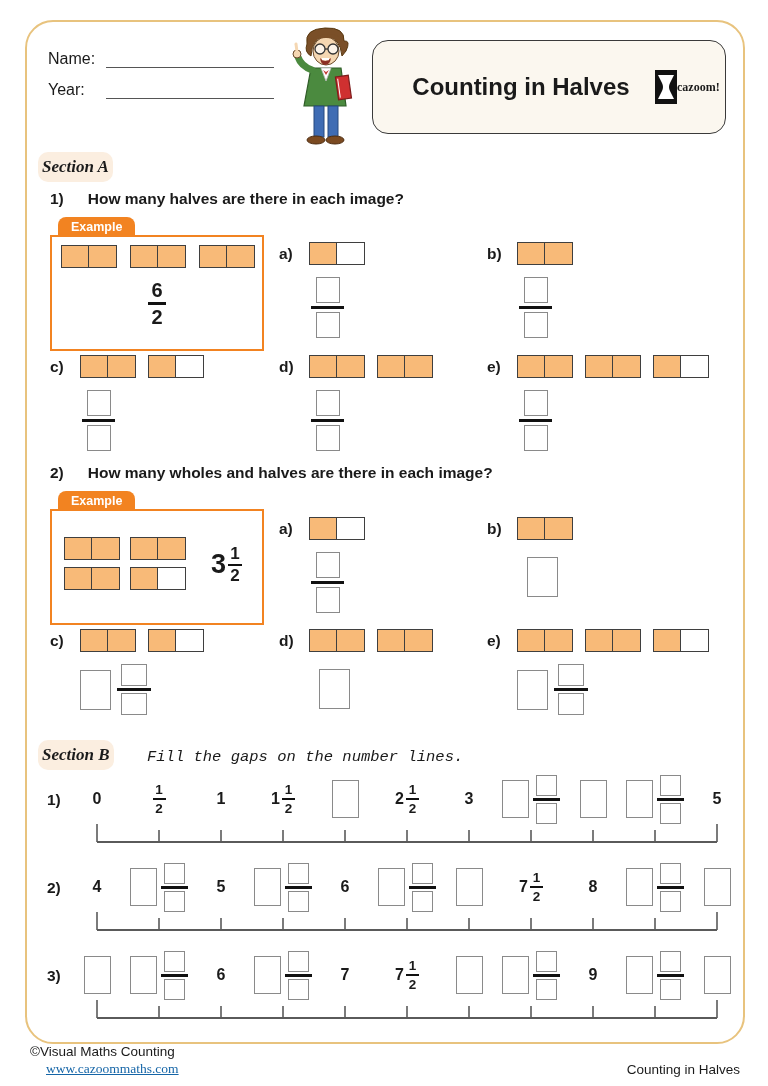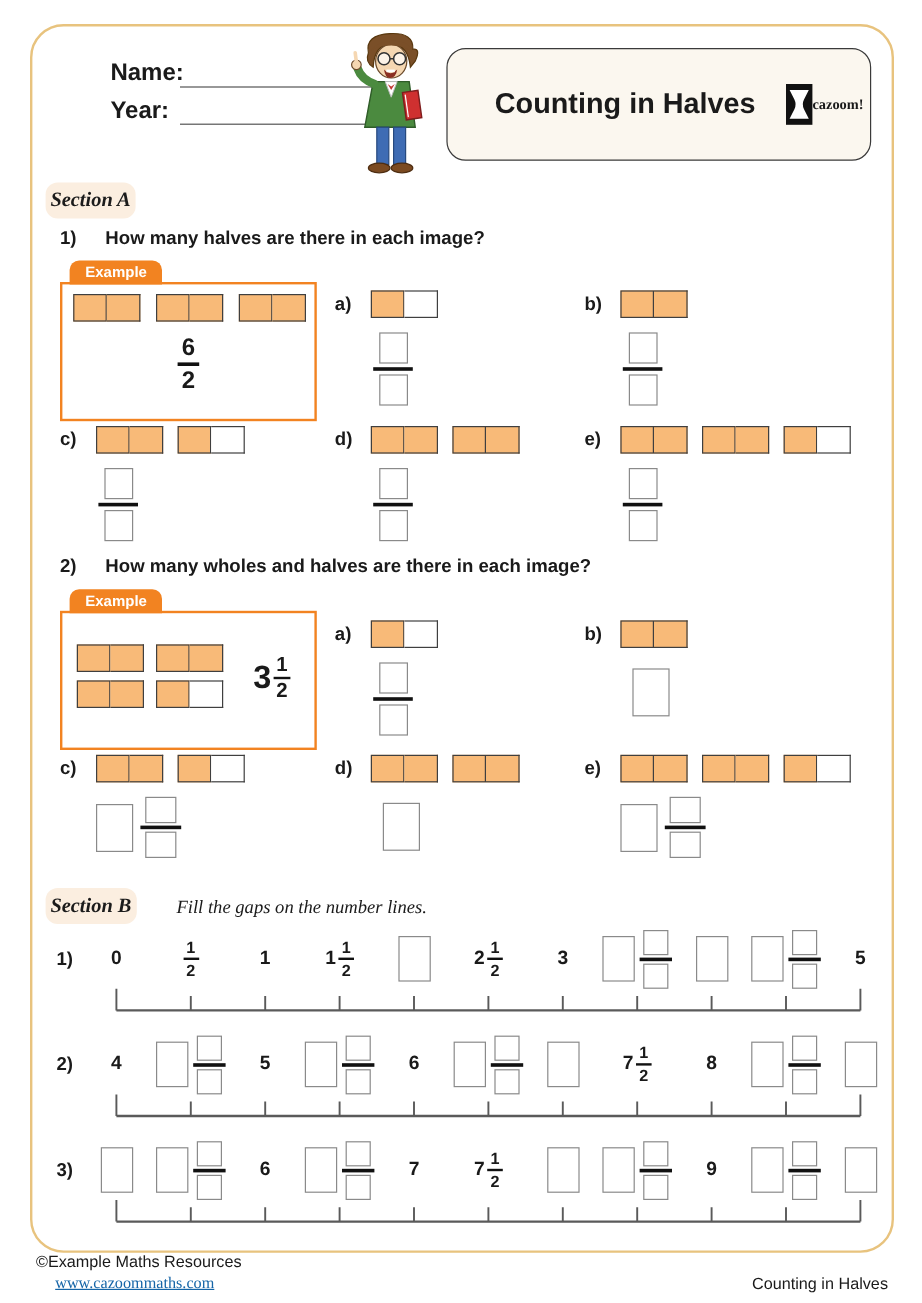--- a/index.html
+++ b/index.html
@@ -1,32 +1,32 @@
 <!DOCTYPE html>
 <html style="--accent: #F28321; --cellf: #F8BA78; --cellb: #3F3F3F; --cont: #E8C37E; --tagbg: #FBEEE0; --ansb: #8A8A8A; --fbar: #111111; --link: #1565A7; --logob: #111111; --titlebg: #FBF7EF;"><head>
 <meta charset="utf-8">
 <style>
   html,body{margin:0;padding:0;}
   .page{position:relative;width:768px;height:1086px;background:#fff;font-family:"Liberation Sans",sans-serif;color:#1a1a1a;overflow:hidden;}
   .container{position:absolute;left:25px;top:20px;width:716px;height:1020px;border:2px solid var(--cont,#E8C37E);border-radius:28px;background:#fff;}
 
   
   .field-row{position:absolute;left:21px;display:flex;align-items:flex-end;}
-  .field-label{font-size:20px;font-weight:bold;width:58px;margin-left:44px;}
+  .field-label{font-size:16px;font-weight:normal;width:58px;}
   .field-line{width:168px;border-bottom:1.7px solid #555;height:16px;}
   .title-box{position:absolute;left:345px;top:18px;width:354px;height:94px;background:var(--titlebg,#FBF7EF);border:1.7px solid #3a3a3a;border-radius:16px;display:flex;align-items:center;padding:0 10px 0 14px;box-sizing:border-box;}
   .title-text{flex:1;text-align:center;font-size:24px;font-weight:bold;}
   .logo{width:60px;display:flex;flex-direction:row;align-items:center;}
   .logo-mark{width:36px;height:34px;background:var(--logob,#111);display:flex;align-items:center;justify-content:center;}
   .logo-text{font-family:"Liberation Serif",serif;font-weight:bold;font-size:12px;margin-top:1px;}
   .character{position:absolute;left:258px;top:2px;}
 
   
   .section-tag{position:absolute;background:var(--tagbg,#FBEEE0);border-radius:10px;padding:5px 4px;font-family:"Liberation Serif",serif;font-style:italic;font-weight:bold;font-size:17px;color:#1b1b1b;}
-  .instruction{position:absolute;font-family:Liberation Serif, serif;font-style:italic;font-size:15.5px;}
+  .instruction{position:absolute;font-family:Liberation Mono, monospace;font-style:italic;font-size:15.5px;}
   .q-header{position:absolute;left:23px;font-weight:bold;font-size:15.5px;display:flex;gap:24px;}
 
   
   .example-box{position:absolute;left:23px;width:210px;height:112px;border:2px solid var(--accent,#F28321);background:#fff;}
   .example-tab{position:absolute;left:6px;top:-20px;height:20px;background:var(--accent,#F28321);color:#fff;font-weight:bold;font-size:12.5px;padding:3px 13px 0;border-radius:8px 8px 0 0;box-sizing:border-box;line-height:15px;}
   .ex1-bars{position:absolute;left:9px;top:8px;display:flex;gap:13px;}
   .ex1-frac{position:absolute;left:0;right:0;top:42px;display:flex;flex-direction:column;align-items:center;font-weight:bold;font-size:20px;line-height:1.1;}
   .ex1-frac .f-bar{width:18px;height:2.5px;background:#111;margin:1px 0;}
   .ex2-grid{position:absolute;left:12px;top:26px;display:grid;grid-template-columns:auto auto;gap:7px 10px;}
   .ex2-mixed{position:absolute;right:20px;top:34px;display:flex;align-items:center;gap:2px;font-weight:bold;}
@@ -642,16 +642,16 @@
           <line x1="341" x2="341" y1="9" y2="21" stroke="#5A5A5A" stroke-width="1.6"></line>
           <line x1="403" x2="403" y1="9" y2="21" stroke="#5A5A5A" stroke-width="1.6"></line>
           <line x1="465" x2="465" y1="9" y2="21" stroke="#5A5A5A" stroke-width="1.6"></line>
           <line x1="527" x2="527" y1="9" y2="21" stroke="#5A5A5A" stroke-width="1.6"></line>
           <line x1="589" x2="589" y1="9" y2="21" stroke="#5A5A5A" stroke-width="1.6"></line>
           <line x1="651" x2="651" y1="3" y2="21" stroke="#5A5A5A" stroke-width="1.6"></line>
         </svg>
       </div>
   </div>
 
-  <div class="footer-copy">©Example Maths Resources</div>
+  <div class="footer-copy">©Visual Maths Counting</div>
   <div class="footer-link">www.cazoommaths.com</div>
   <div class="footer-right">Counting in Halves</div>
 </div>
 
 </body></html>

